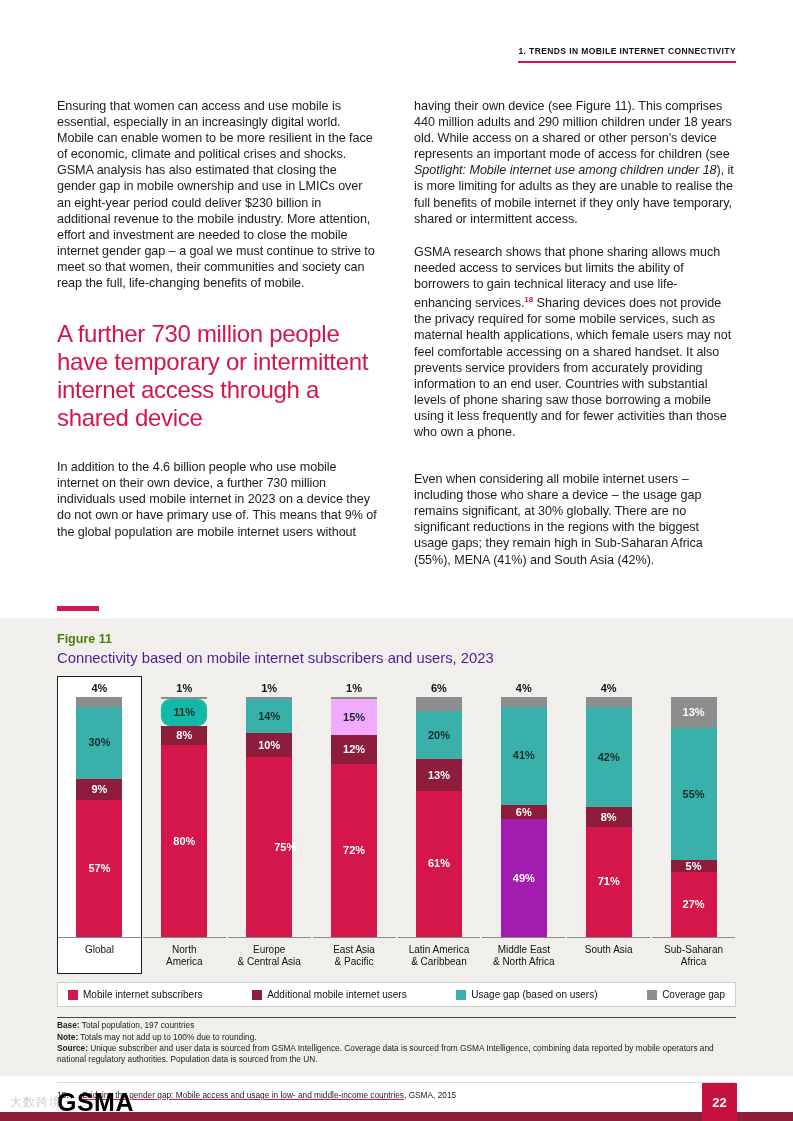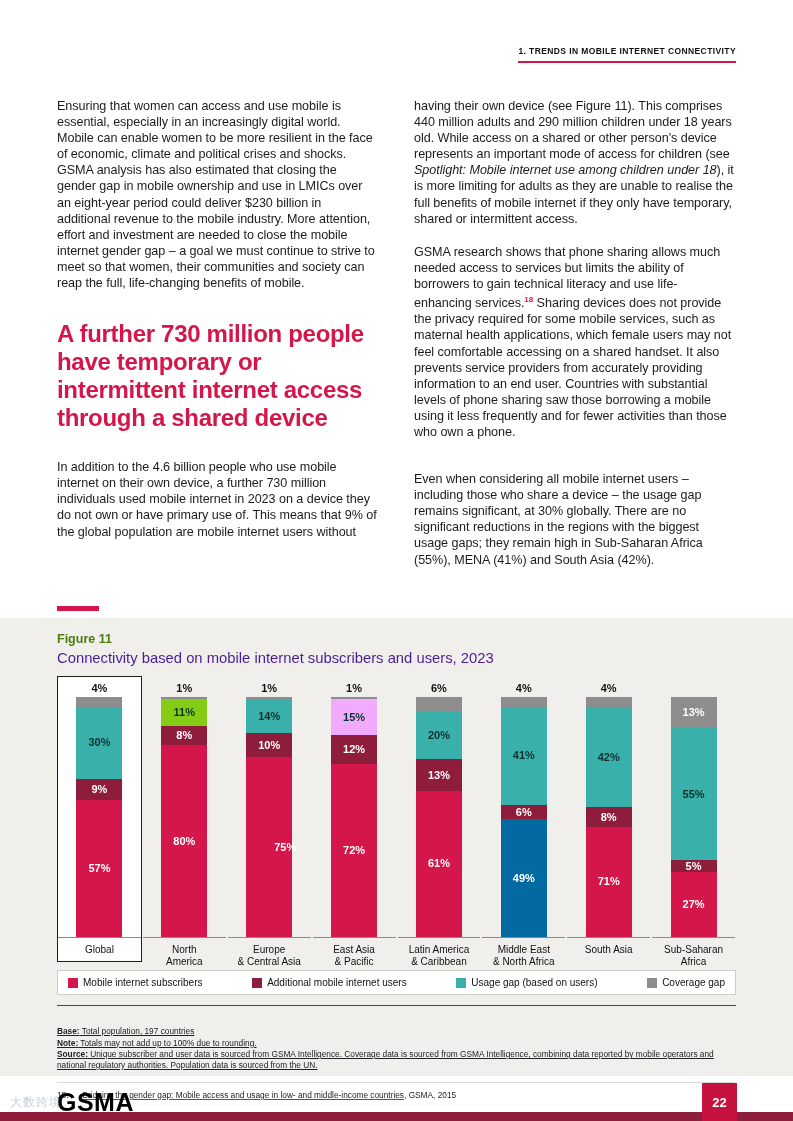--- a/index.html
+++ b/index.html
@@ -28,21 +28,21 @@
   .columns {
     position: absolute; top: 98px; left: 57px; width: 678px;
     display: flex; gap: 36px;
   }
   .col { width: 329px; font-size: 12.6px; line-height: 16.1px; letter-spacing: -0.05px; }
   .col p { margin: 0 0 17px 0; }
   .col p:last-child { margin-bottom: 0; }
   .col p.mt-lg { margin-top: 31px; }
   .red-heading {
     color: #d4164a;
-    font-size: 24px; line-height: 28px; font-weight: bold;
+    font-size: 24px; line-height: 28px; font-weight: normal;
     letter-spacing: -0.3px;
     margin: 29px 0 27px 0;
   }
   .it { font-style: italic; }
   .sup { color: #d4164a; font-size: 8px; vertical-align: super; font-weight: bold; }
 
   
   .fig-tick {
     position: absolute; top: 606px; left: 57px;
     width: 42px; height: 5px; background: #d4164a;
@@ -77,42 +77,42 @@
     display: flex; align-items: center; justify-content: center;
     overflow: visible;
   }
   .seg-label {
     font-size: 11px; font-weight: bold; color: #ffffff;
     line-height: 11px; white-space: nowrap;
   }
   .seg-label.on-teal { color: #10302d; }
   .cat-label {
     border-top: 1px solid #8a8a8a;
-    padding-top: 6px; height: 24px;
+    padding-top: 6px; height: 36px;
     text-align: center;
     font-size: 10px; line-height: 12px; color: #111;
     white-space: pre-line;
   }
 
   
   .legend {
     margin-top: 8px; width: 679px; height: 25px;
     background: #ffffff; border: 1px solid #cfcdc8;
     display: flex; align-items: center; justify-content: space-between;
     padding: 0 10px;
   }
   .legend-item { display: flex; align-items: center; gap: 5px; font-size: 10px; color: #111; }
   .swatch { width: 10px; height: 10px; display: inline-block; }
 
   
   .fig-notes {
     margin-top: 10px; width: 679px;
     border-top: 1px solid #4a4a4a;
-    padding-top: 20px;
-    font-size: 8.3px; line-height: 10.6px; color: #222; text-decoration: underline;
+    padding-top: 2px;
+    font-size: 8.3px; line-height: 10.6px; color: #222;
   }
   .fig-notes b { font-weight: bold; }
   .fig-notes .nrow { margin-bottom: 1px; }
 
   
   .footnote {
     position: absolute; top: 1082px; left: 57px; width: 678px;
     border-top: 1px solid #dbd9d4;
     padding-top: 7px;
     font-size: 8.3px; color: #1c1c1c;
@@ -188,21 +188,21 @@
             </div>
           </div>
         </div>
         <div class="cat-label">Global</div>
       </div>
       <div class="bar-col">
         <div class="bar-area">
           <div class="top-label">1%</div>
           <div class="stack">
             <div class="segment" style="height: 2.4px; background: rgb(142, 141, 141);"></div>
-            <div class="segment" style="height: 26.4px; background: #84cc16;">
+            <div class="segment" style="height: 26.4px; background: #14b8a6; border-radius: 9px;">
               <span class="seg-label on-teal">11%</span>
             </div>
             <div class="segment" style="height: 19.2px; background: rgb(142, 28, 59);">
               <span class="seg-label">8%</span>
             </div>
             <div class="segment" style="height: 192px; background: rgb(212, 22, 74);">
               <span class="seg-label">80%</span>
             </div>
           </div>
         </div>
@@ -270,21 +270,21 @@
         <div class="bar-area">
           <div class="top-label">4%</div>
           <div class="stack">
             <div class="segment" style="height: 9.6px; background: rgb(142, 141, 141);"></div>
             <div class="segment" style="height: 98.4px; background: rgb(57, 176, 169);">
               <span class="seg-label on-teal">41%</span>
             </div>
             <div class="segment" style="height: 14.4px; background: rgb(142, 28, 59);">
               <span class="seg-label">6%</span>
             </div>
-            <div class="segment" style="height: 117.6px; background: #0369a1;">
+            <div class="segment" style="height: 117.6px; background: #a21caf;">
               <span class="seg-label">49%</span>
             </div>
           </div>
         </div>
         <div class="cat-label">Middle East
 &amp; North Africa</div>
       </div>
       <div class="bar-col">
         <div class="bar-area">
           <div class="top-label">4%</div>

